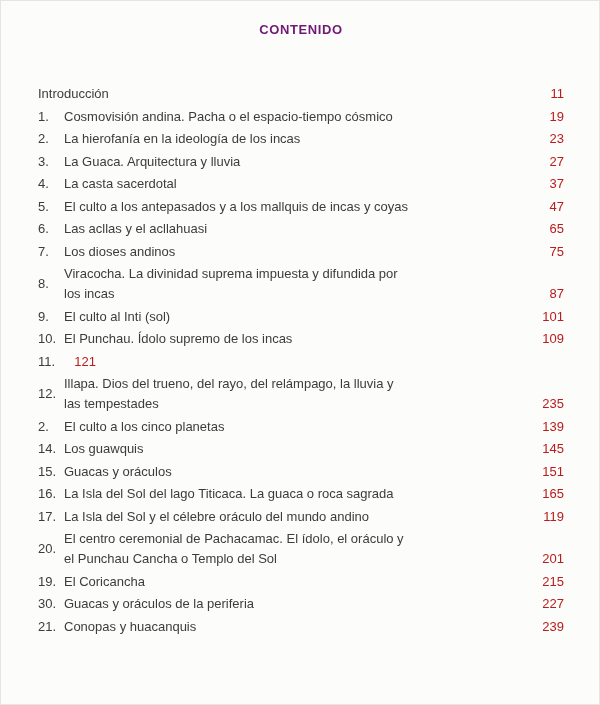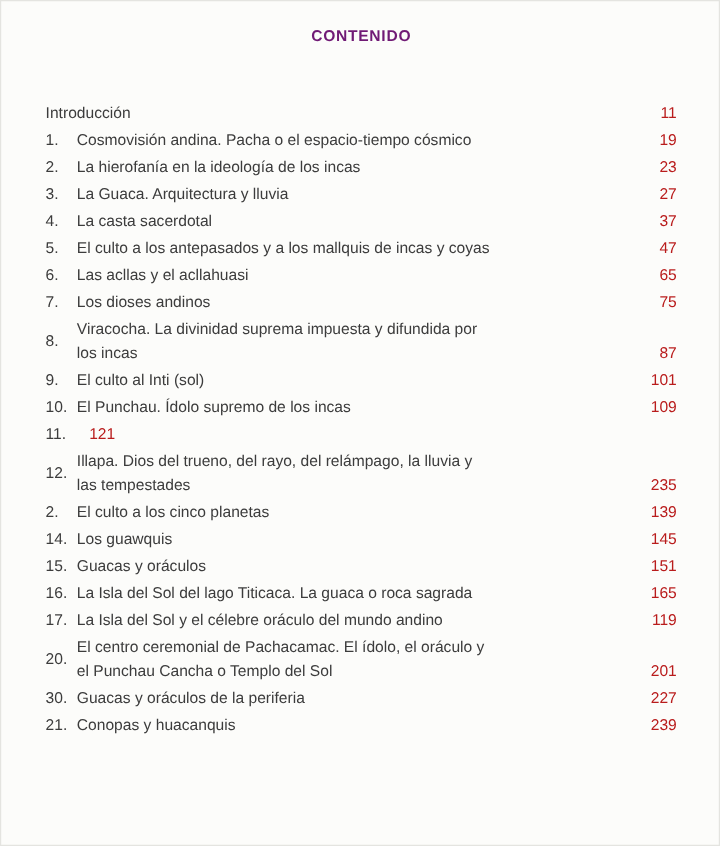--- a/index.html
+++ b/index.html
@@ -150,20 +150,25 @@
         <span class="label">La Isla del Sol y el célebre oráculo del mundo andino</span>
         <span class="pagenum">119</span>
       </div>
       <div class="row">
         <span class="num">20.</span>
         <span class="label">El centro ceremonial de Pachacamac. El ídolo, el oráculo y
 el Punchau Cancha o Templo del Sol</span>
         <span class="pagenum">201</span>
       </div>
       <div class="row">
+        <span class="num">19.</span>
+        <span class="label">El Coricancha</span>
+        <span class="pagenum">215</span>
+      </div>
+      <div class="row">
         <span class="num">30.</span>
         <span class="label">Guacas y oráculos de la periferia</span>
         <span class="pagenum">227</span>
       </div>
       <div class="row">
         <span class="num">21.</span>
         <span class="label">Conopas  y huacanquis</span>
         <span class="pagenum">239</span>
       </div>
     </div>

